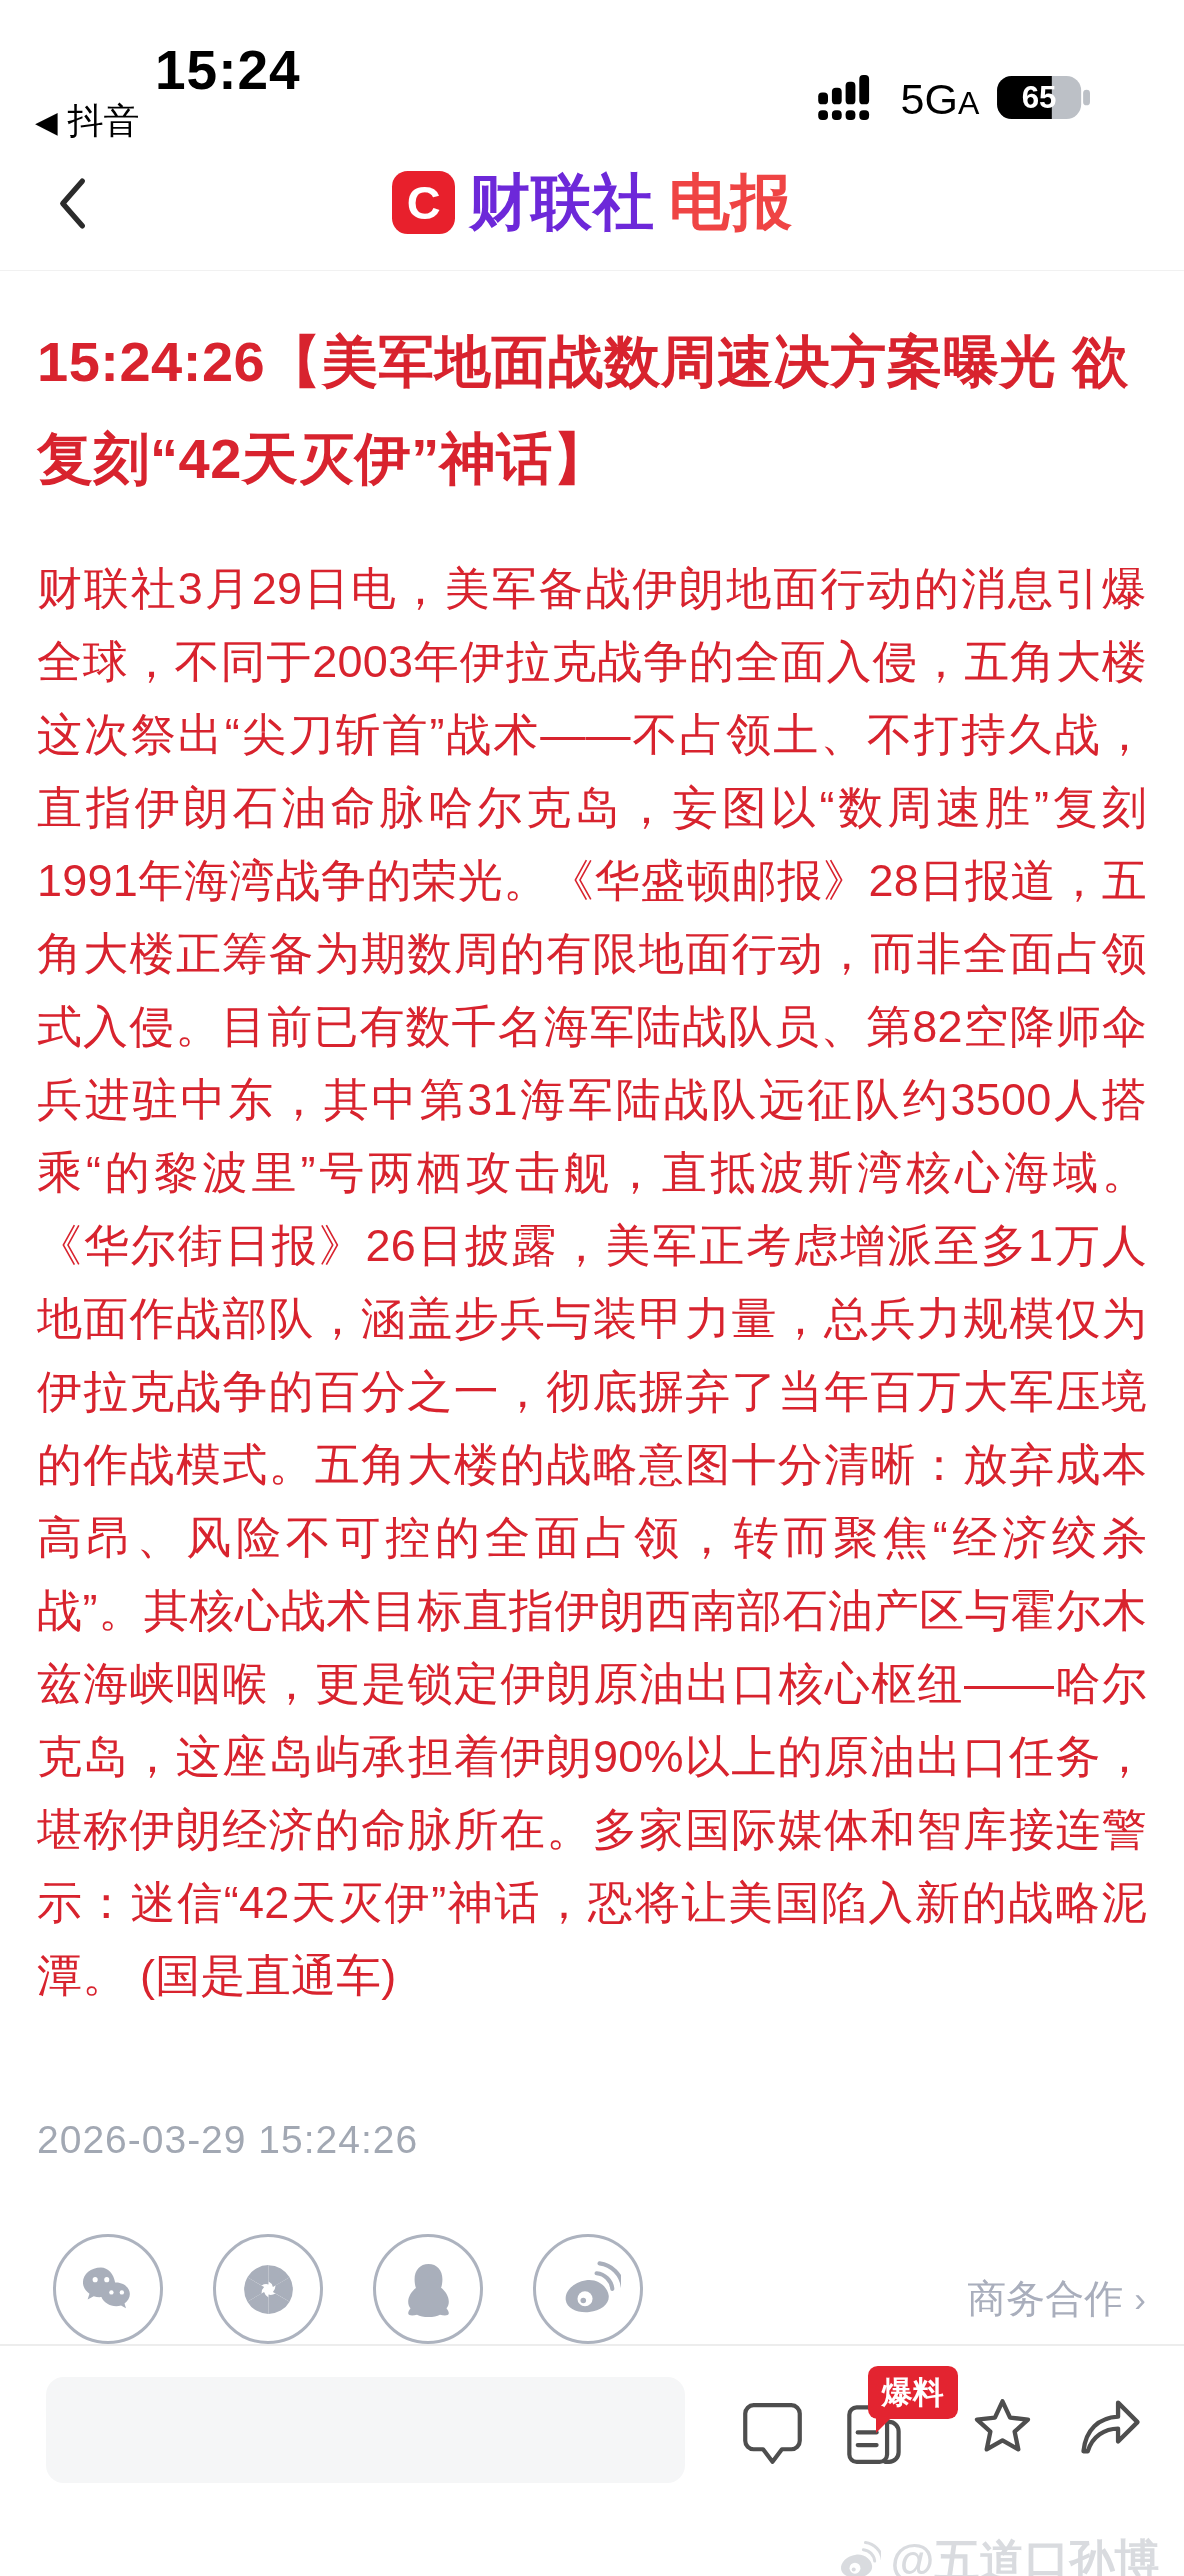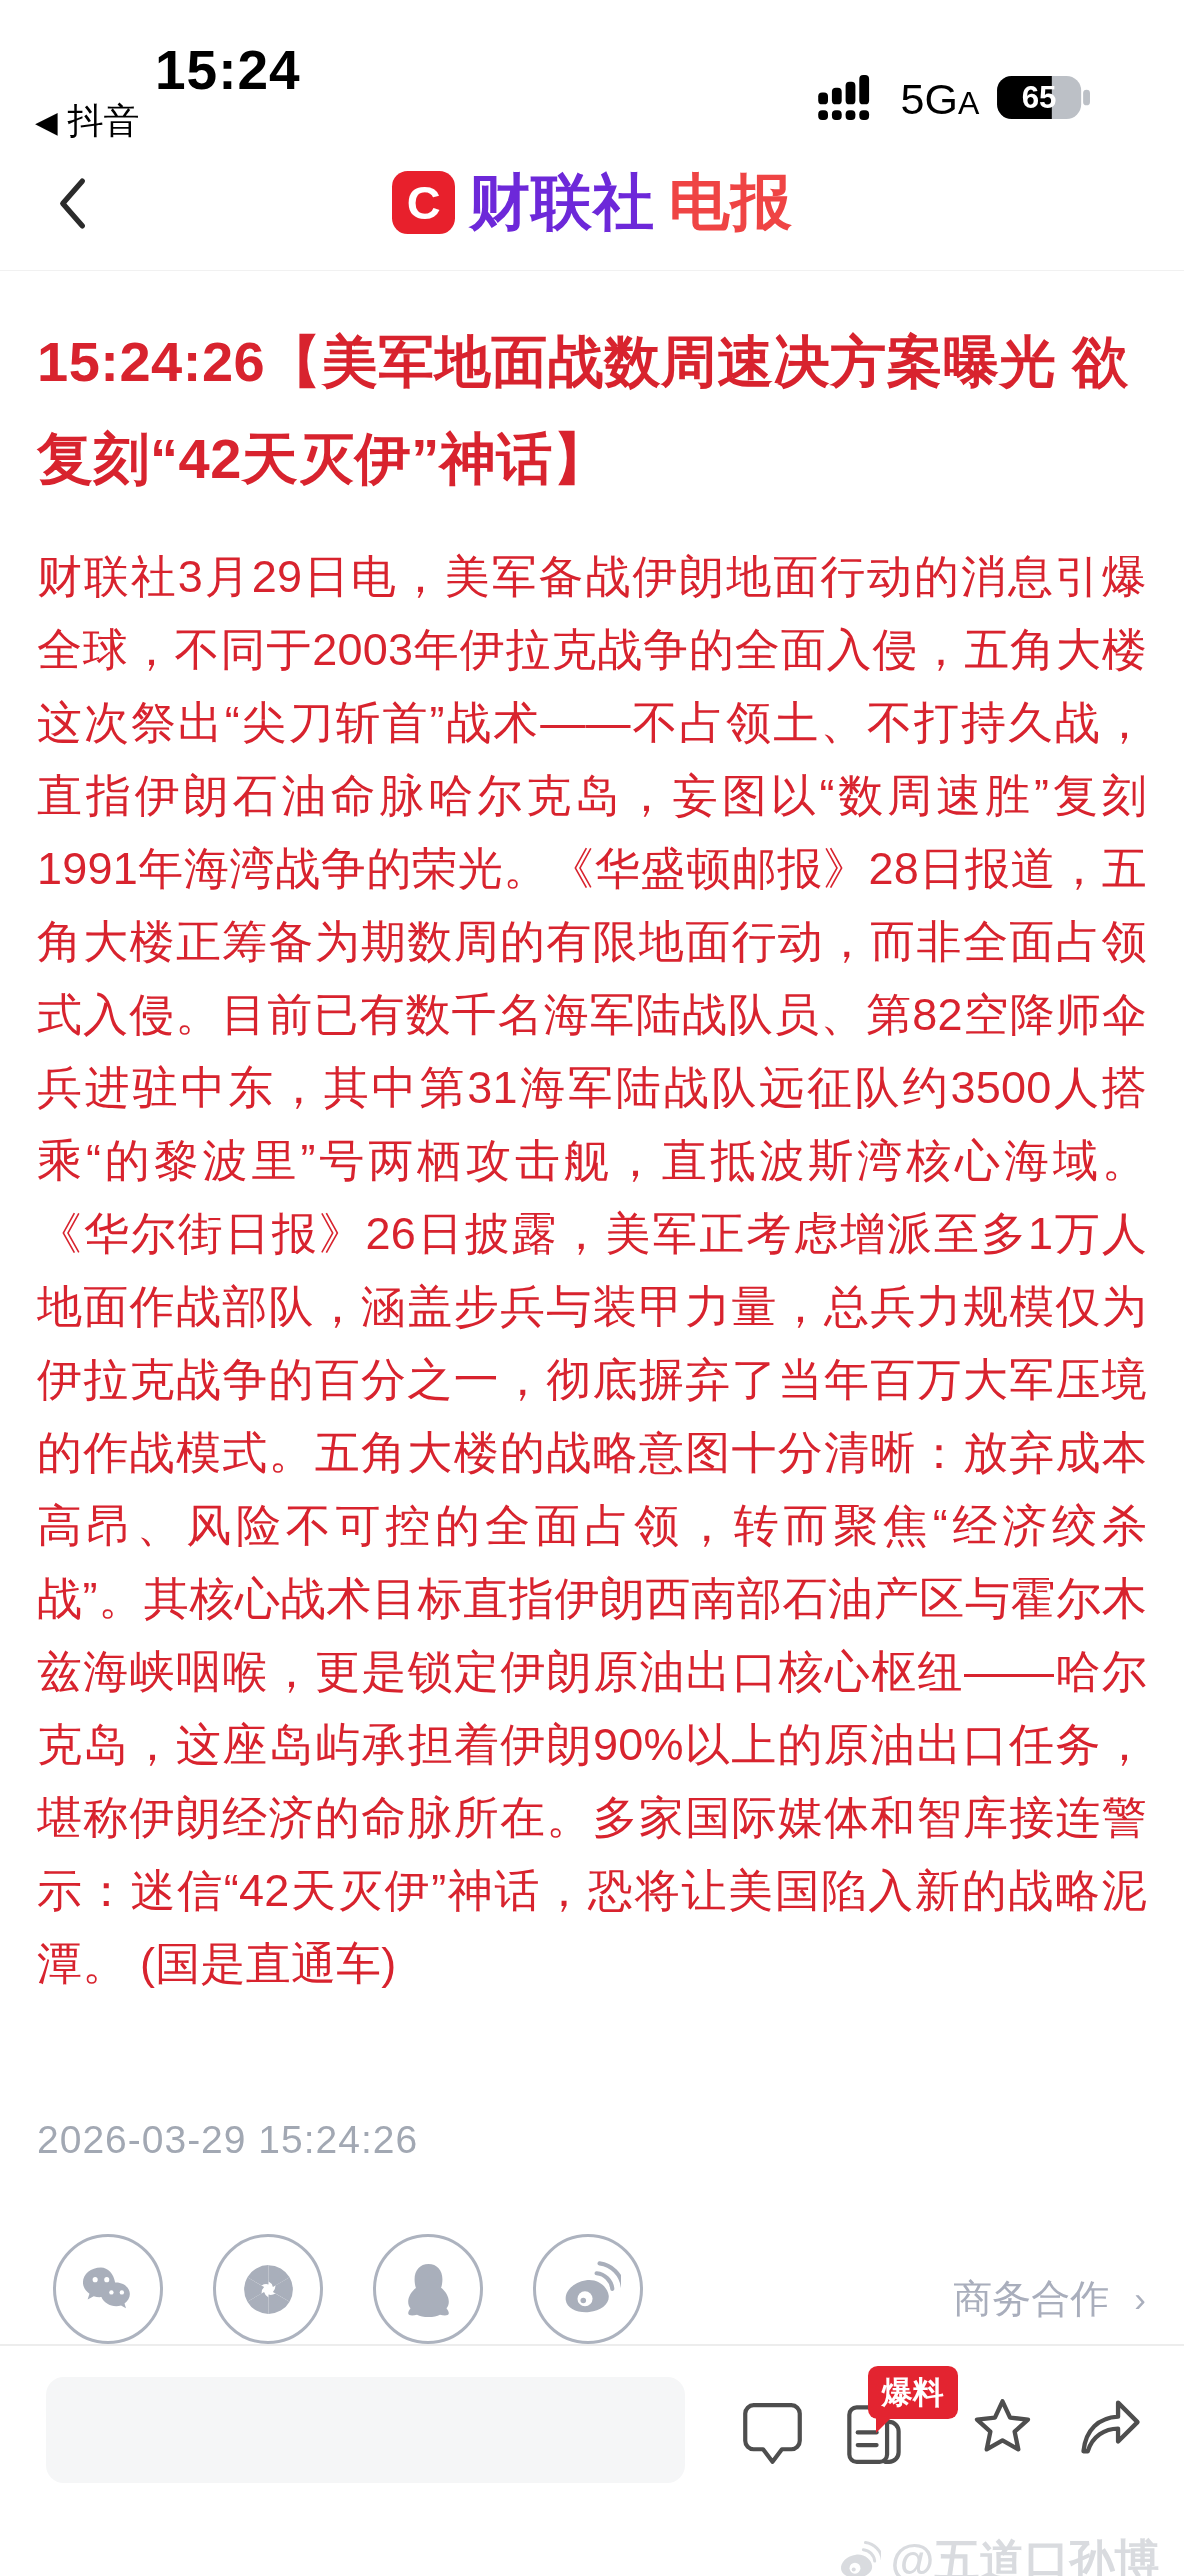--- a/index.html
+++ b/index.html
@@ -26,35 +26,35 @@
   .logo-red { font-size:61px; font-weight:900; letter-spacing:1px; }
   .hdr-divider { position:absolute; left:0; right:0; top:256px; height:1px; background:#f1f1f1; }
 
   
   .title {
     position:absolute; left:37px; width:1112px; top:299px;
     font-size:56px; line-height:97px; font-weight:700;
     letter-spacing:0.5px;
   }
   .body-text {
-    position:absolute; left:37px; width:1110px; top:526px;
+    position:absolute; left:37px; width:1110px; top:538px;
     font-size:45px; line-height:73px; font-weight:500;
     text-align:justify; text-justify:inter-ideograph;
     letter-spacing:0.2px;
   }
   .timestamp { position:absolute; left:37px; top:2104px; font-size:39px; color:#a2a8b3; letter-spacing:1px; }
 
   
   .share-row { position:absolute; left:53px; top:2220px; display:flex; gap:50px; }
   .share-circle {
     width:110px; height:110px; border-radius:50%;
     border:3.9px solid #adb3bf; display:flex; align-items:center; justify-content:center;
     background:#fff;
   }
-  .biz { position:absolute; right:39px; top:2258px; font-size:39px; color:#a9aebc; display:flex; align-items:center; gap:25px; }
+  .biz { position:absolute; right:39px; top:2258px; font-size:39px; color:#a9aebc; display:flex; align-items:center; gap:11px; }
   .biz .chev { font-size:35px; }
 
   .bar-divider { position:absolute; left:0; right:0; top:2330px; height:2px; background:#ededed; }
 
   
   .input-box { position:absolute; left:46px; top:2363px; width:639px; height:106px; background:#f5f6f7; border-radius:17.7px; }
   .bb-icon { position:absolute; }
   .badge {
     position:absolute; left:868px; top:2352px; height:53px;
     background:var(--badge-red); color:#fff; font-size:31px; font-weight:600;

